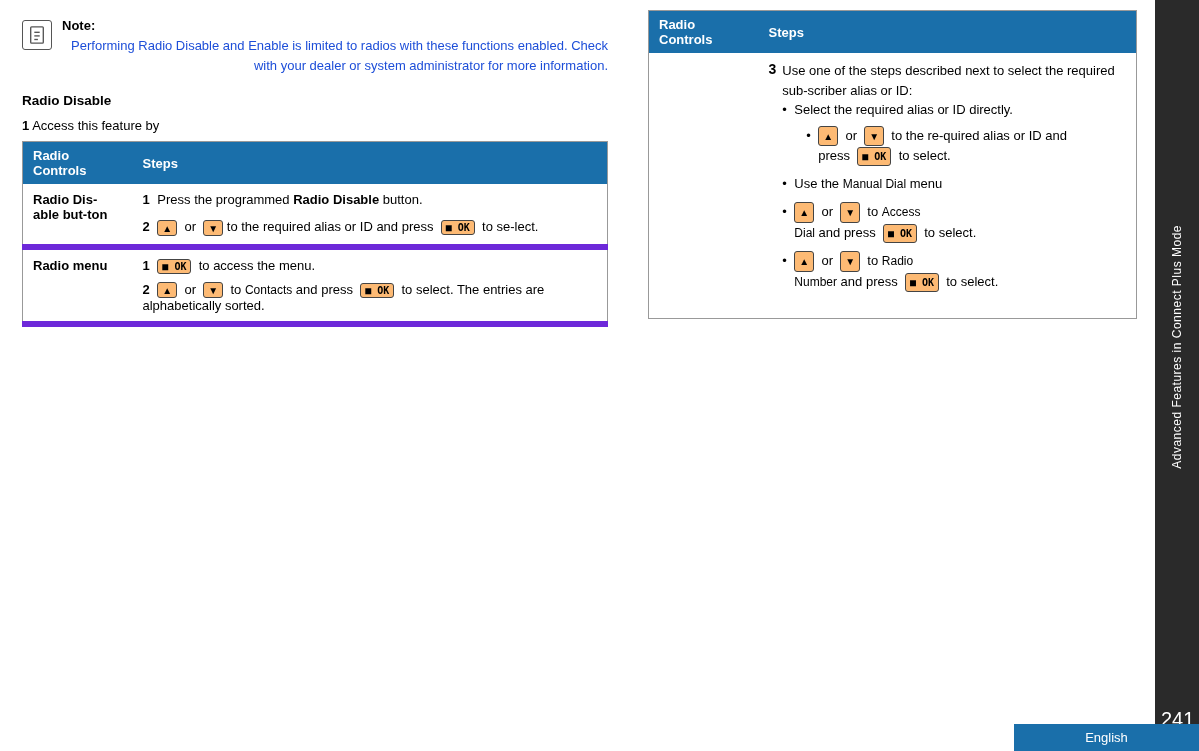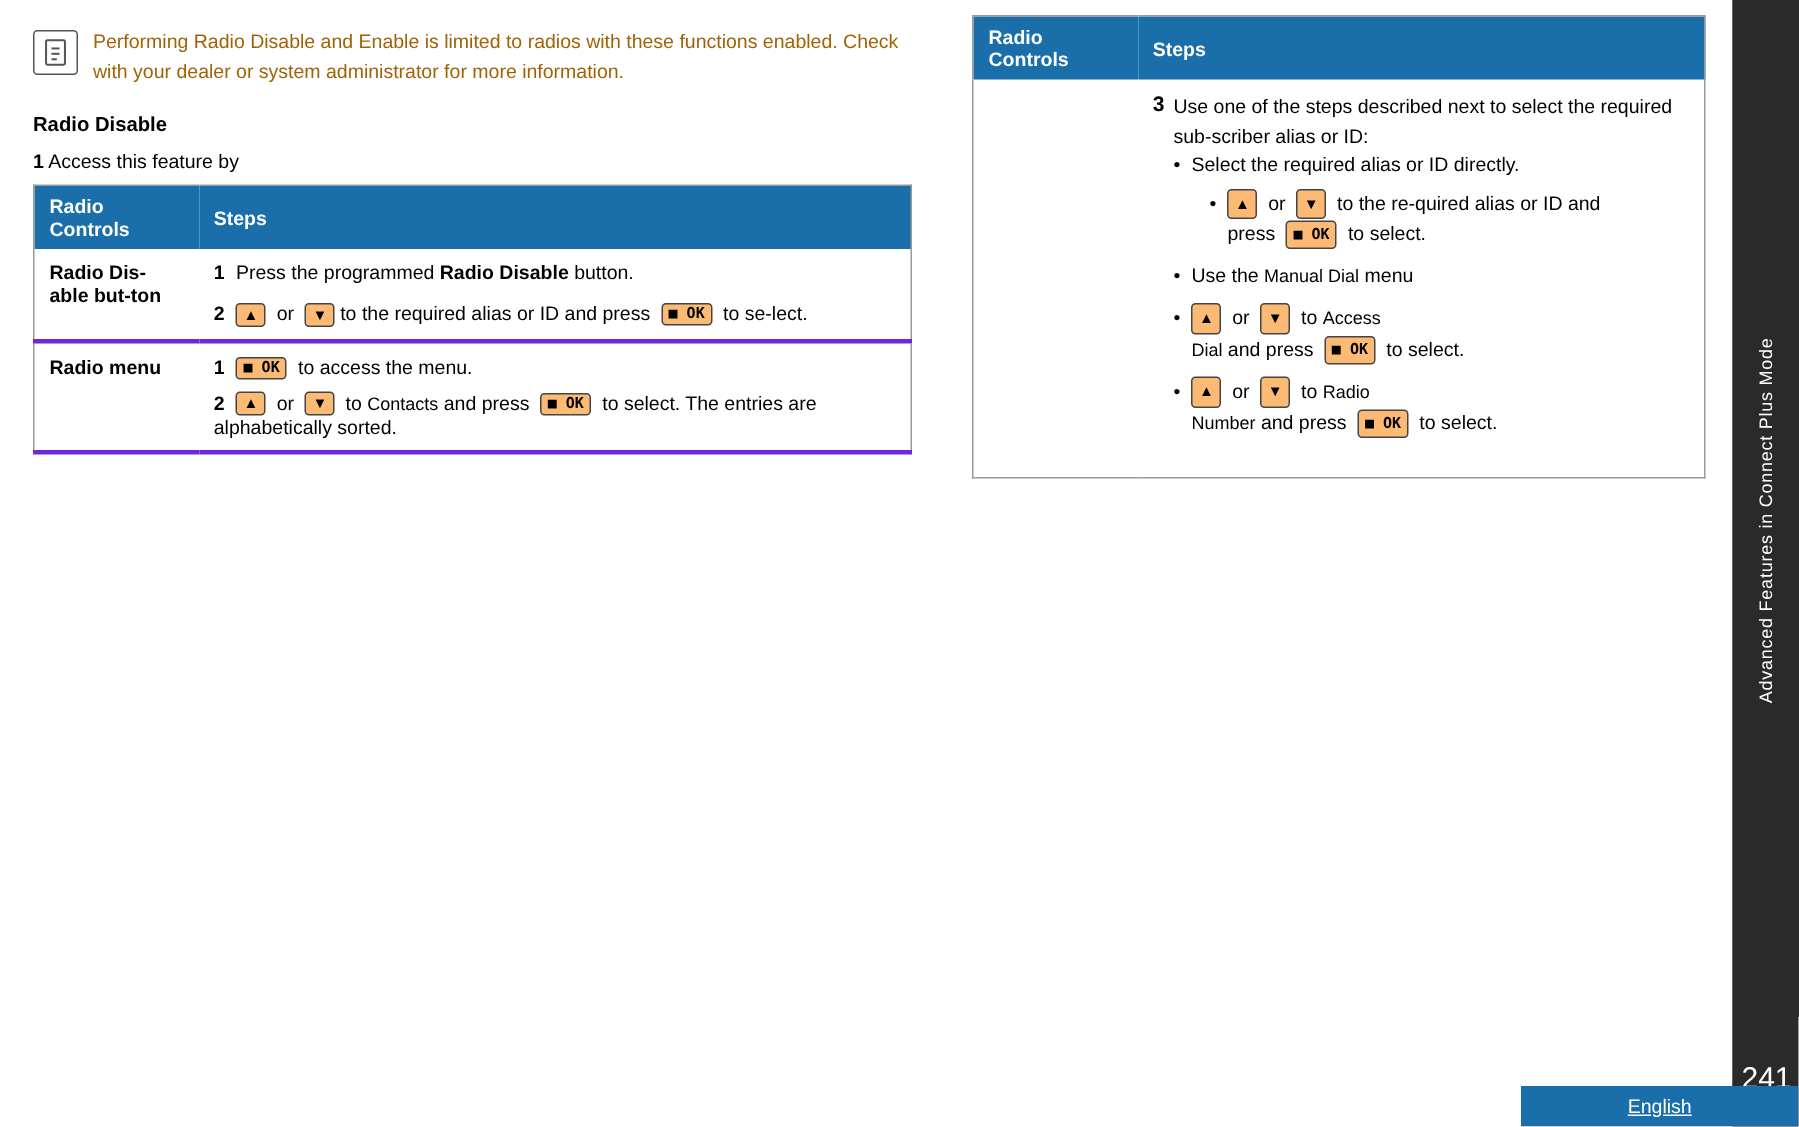--- a/index.html
+++ b/index.html
@@ -46,21 +46,20 @@
     .english-badge {
       background: #1a6faa;
       color: #fff;
       font-size: 13px;
       padding: 6px 12px;
       position: absolute;
       bottom: 0;
       right: 0;
       width: 185px;
       text-align: center;
-      text-decoration: underline;
     }
     .right-side-bar {
       width: 44px;
       background: #2a2a2a;
       position: relative;
       display: flex;
       flex-direction: column;
       justify-content: space-between;
     }
 
@@ -86,21 +85,22 @@
       width: 18px;
       height: 18px;
     }
     .note-text strong {
       display: block;
       margin-bottom: 3px;
     }
     .note-text p {
       line-height: 1.5;
       font-size: 13px;
-      color: #a16207;
+      color: #1d4ed8;
+      text-align: right;
     }
 
     
     .section-heading {
       font-weight: bold;
       font-size: 13.5px;
       margin-bottom: 10px;
       margin-top: 6px;
     }
     .step-label {
@@ -119,21 +119,21 @@
       background: #1a6faa;
       color: #fff;
     }
     .radio-table thead th {
       padding: 6px 10px;
       text-align: left;
       font-weight: bold;
       font-size: 13px;
     }
     .radio-table tbody tr {
-      border-bottom: 3px solid #6d28d9;
+      border-bottom: 6px solid #6d28d9;
       vertical-align: top;
     }
     .radio-table tbody td {
       padding: 8px 10px;
       vertical-align: top;
       font-size: 13px;
     }
     .radio-table tbody td:first-child {
       width: 110px;
       font-weight: bold;
@@ -232,20 +232,21 @@
     <div class="note-box">
       <div class="note-icon">
         <svg viewBox="0 0 20 20" fill="none" stroke="#555" stroke-width="1.5">
           <rect x="3" y="1" width="14" height="18" rx="1"></rect>
           <line x1="7" y1="7" x2="13" y2="7"></line>
           <line x1="7" y1="11" x2="13" y2="11"></line>
           <line x1="7" y1="15" x2="11" y2="15"></line>
         </svg>
       </div>
       <div class="note-text">
+        <strong>Note:</strong>
         <p>Performing Radio Disable and Enable is limited to radios with these functions enabled. Check with your dealer or system administrator for more information.</p>
       </div>
     </div>
 
     <div class="section-heading">Radio Disable</div>
 
     <div class="step-label">
       <span><strong>1</strong></span>
       <span> Access this feature by</span>
     </div>

